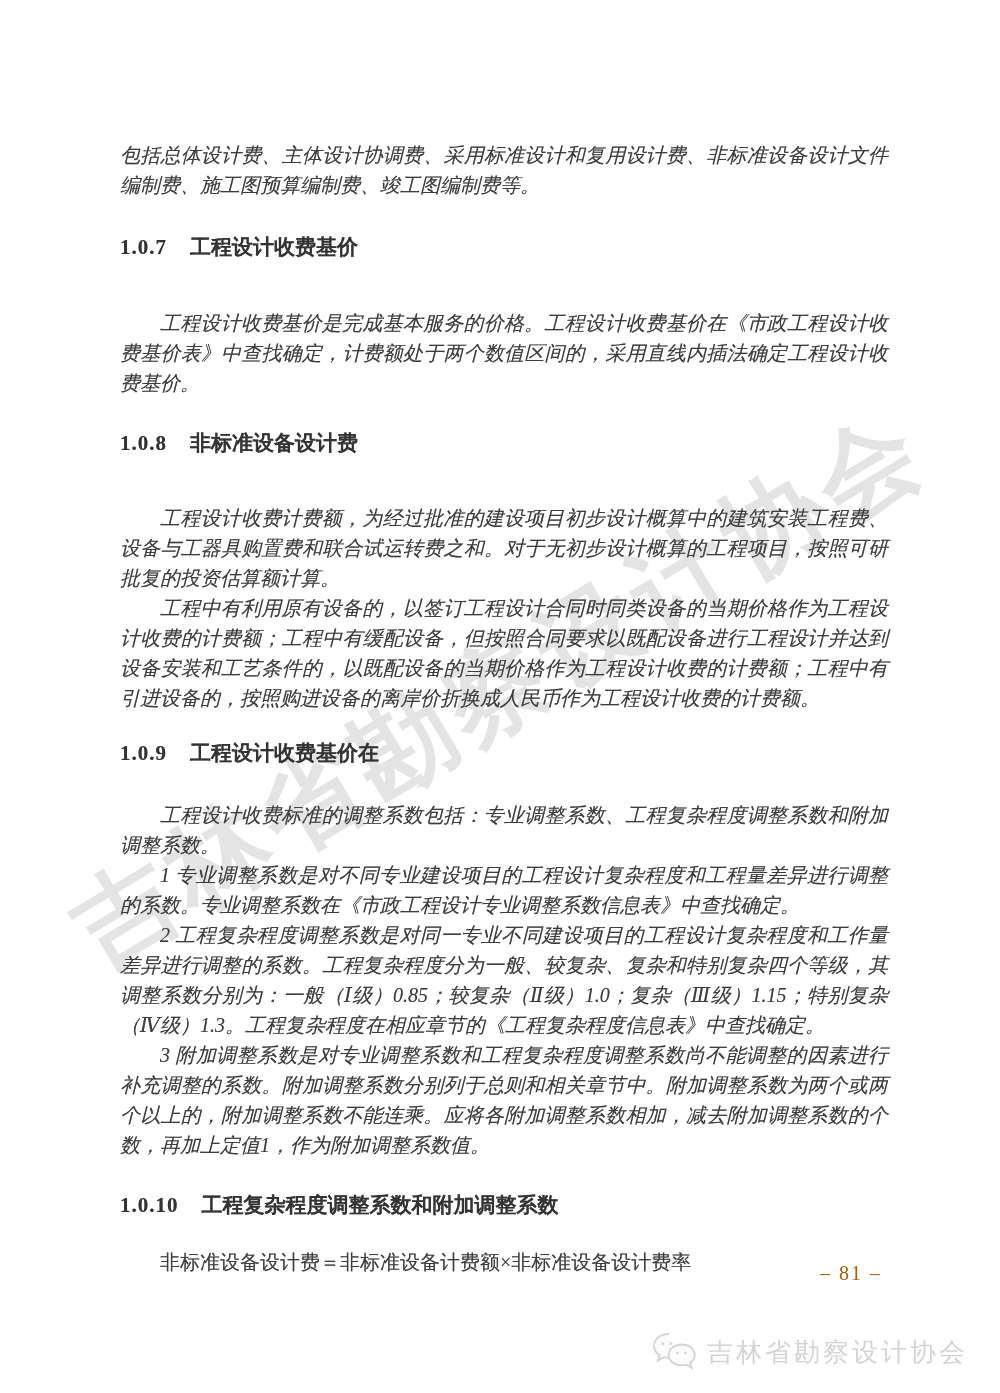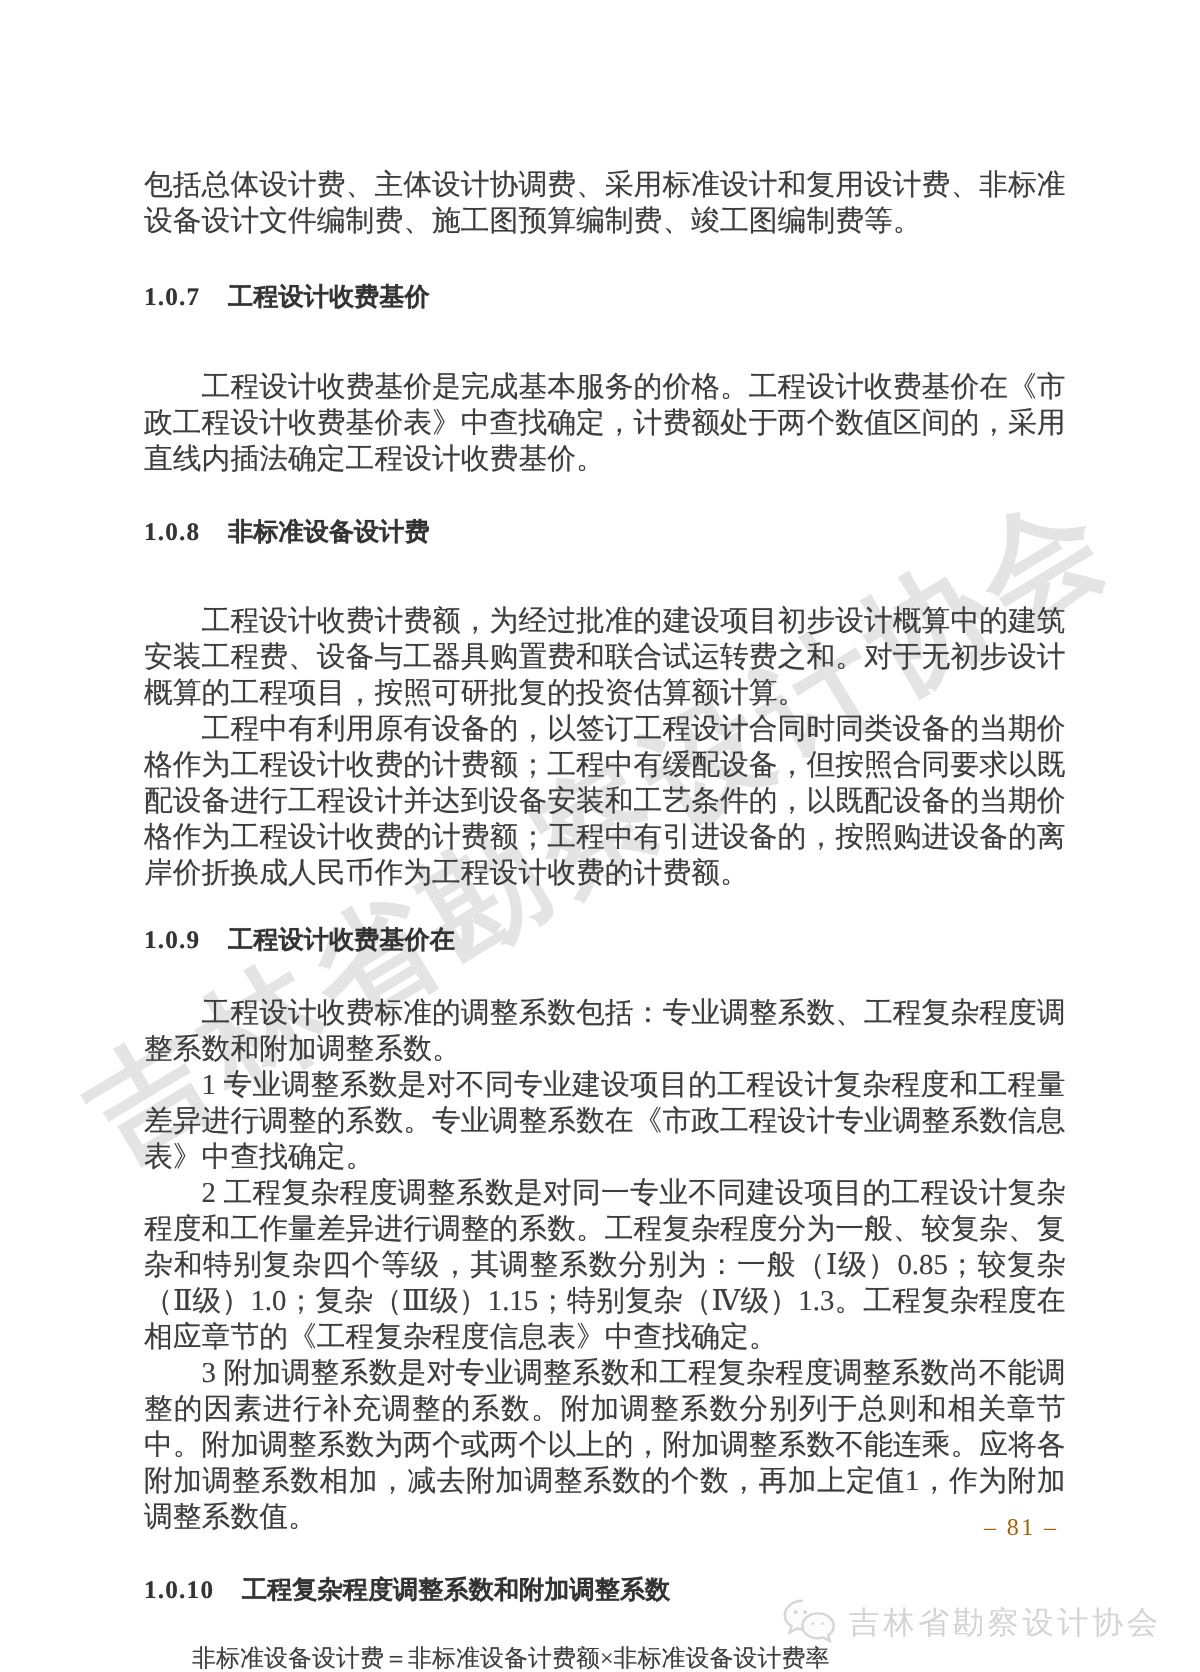--- a/index.html
+++ b/index.html
@@ -13,23 +13,24 @@
     position:absolute; left:500px; top:690px;
     transform:translate(-50%,-50%) rotate(-31deg);
     font-size:100px; font-weight:700; letter-spacing:8px;
     color:#c7c7c7; opacity:0.48; white-space:nowrap;
     z-index:0; user-select:none;
   }
   .content {
     position:absolute; left:120px; top:140px; width:768px; z-index:1;
   }
   .para {
-    margin:0; font-size:24px; line-height:30px;
+    margin:0; font-size:20px; line-height:30px;
     text-align:justify; text-indent:2em;
     text-shadow:0 0 0.6px rgba(60,60,60,0.45);
+    font-style:italic;
   }
   .para.no-indent { text-indent:0; }
   .heading {
     margin:0; font-size:21px; line-height:30px; font-weight:700; color:#333;
     text-shadow:0 0 0.6px rgba(40,40,40,0.5);
   }
   .heading .num { letter-spacing:1px;margin-top:16px; }
   .heading .title { margin-left:0.85em; }
   .mt107h { margin-top:32px; }
   .mt107p { margin-top:46px; }

